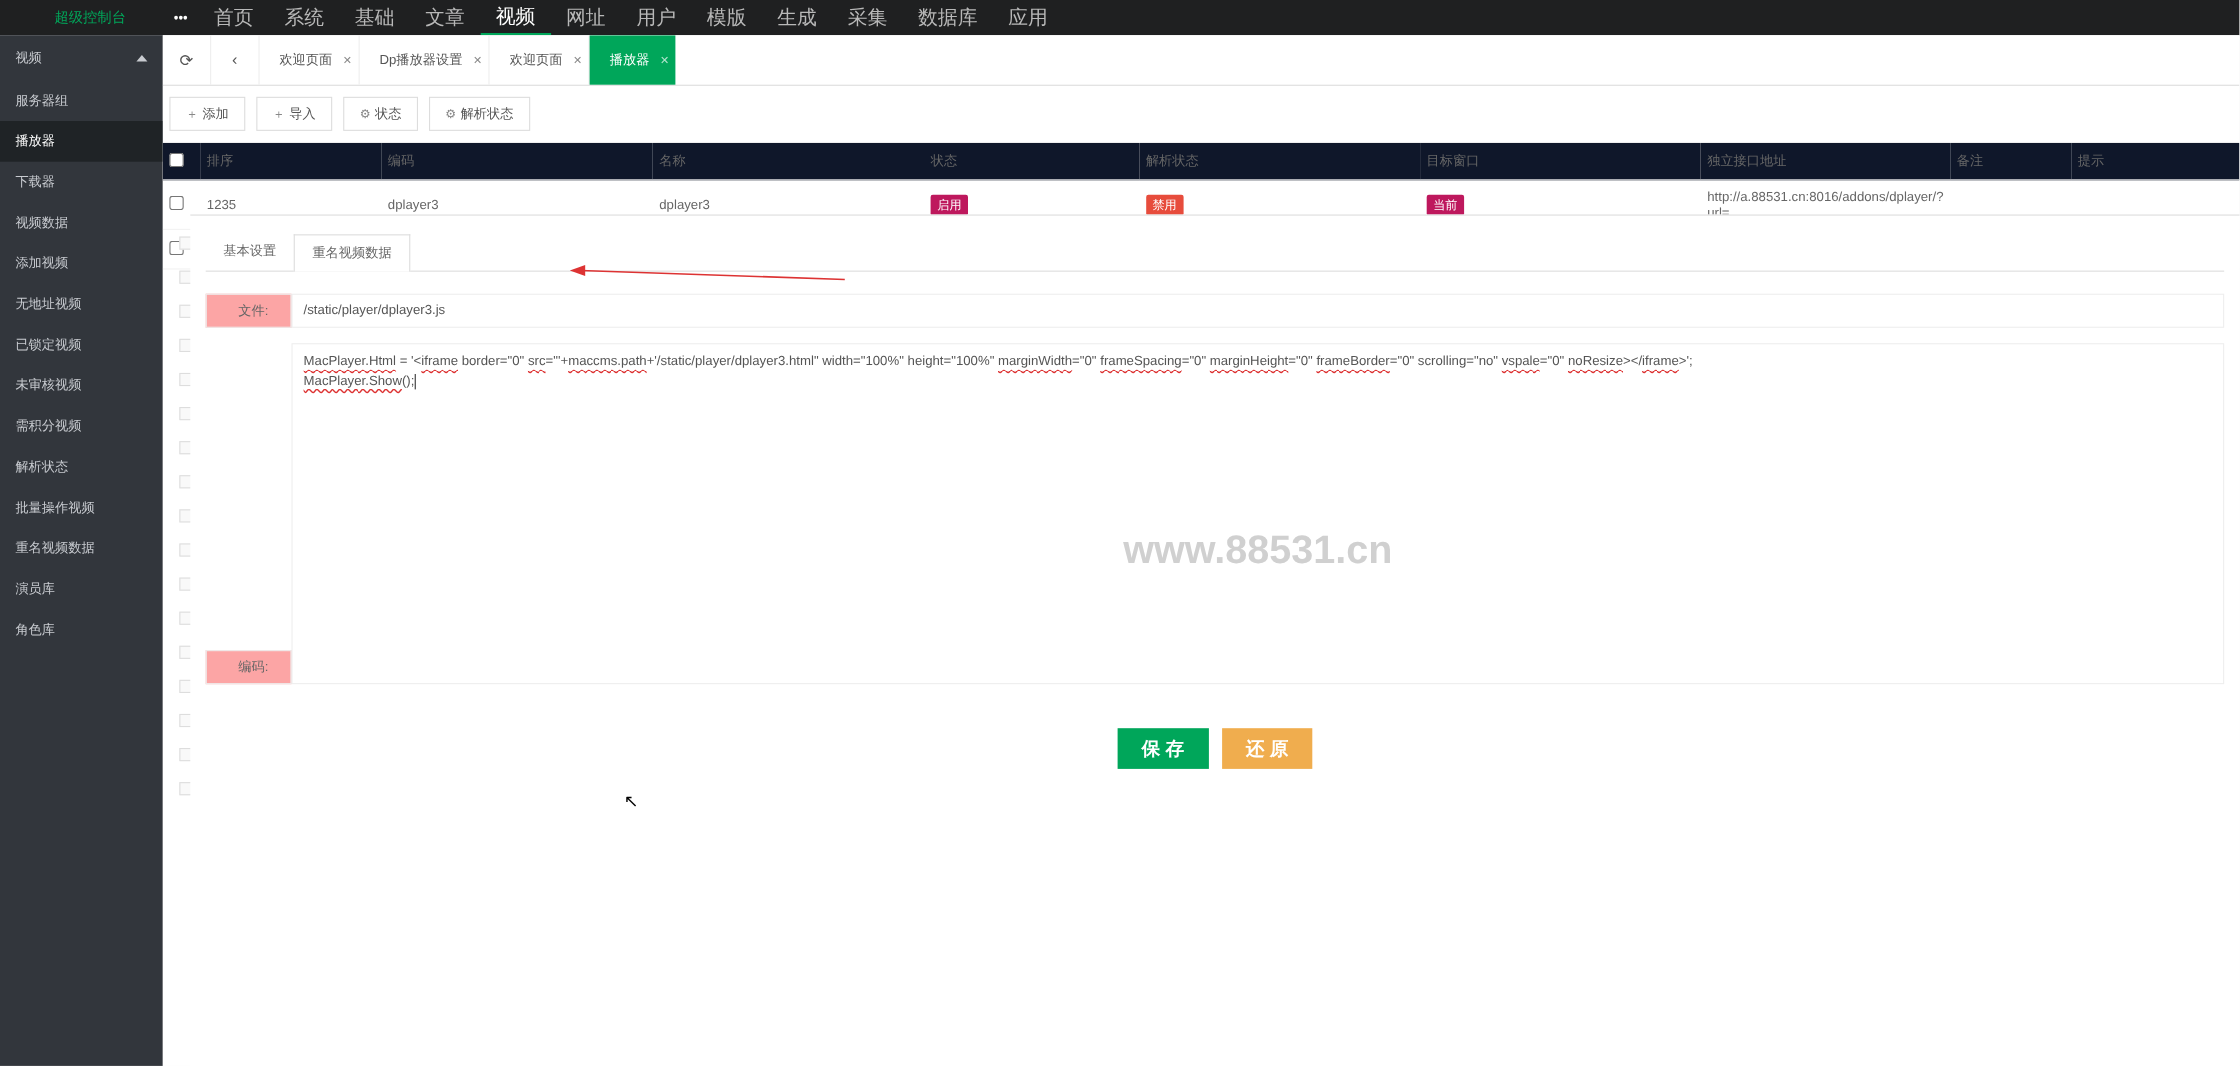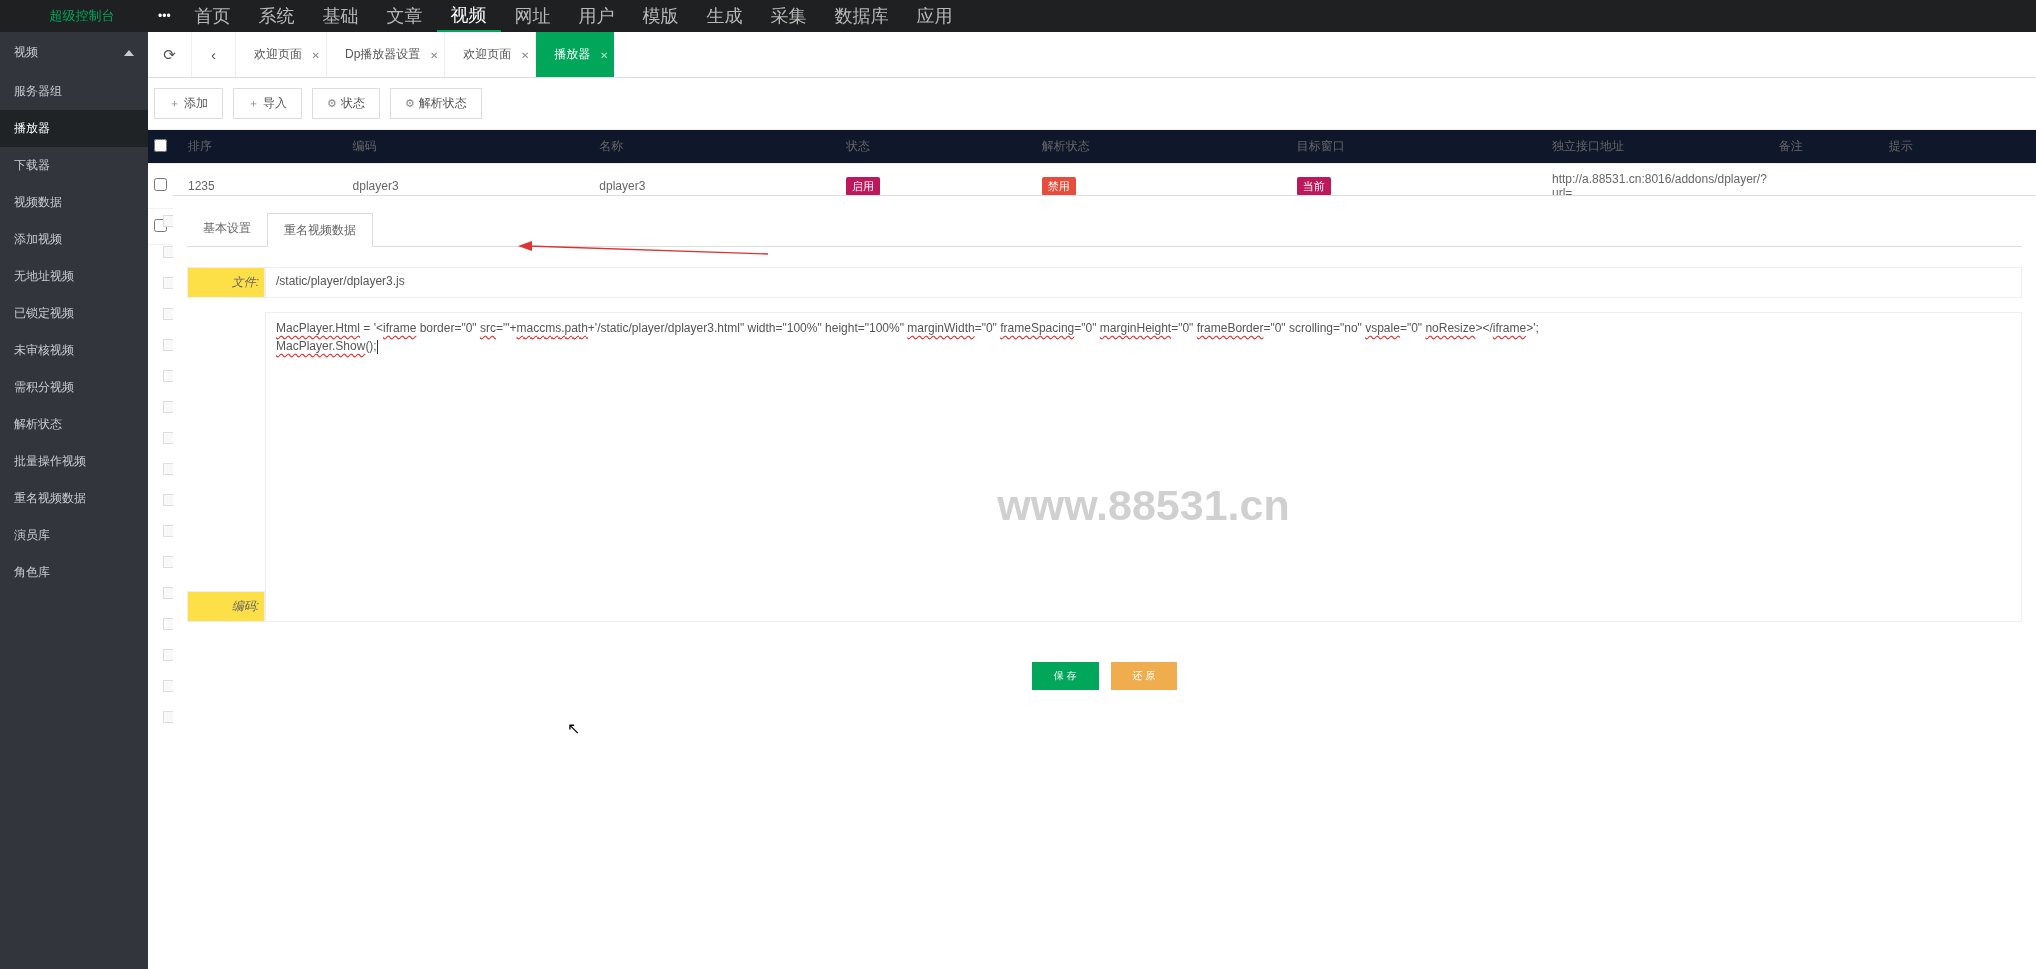--- a/index.html
+++ b/index.html
@@ -46,31 +46,31 @@
 .modal-title { padding: 10px 14px; color: #666; border-bottom: 1px solid #eee; }
 .modal-tabs { display: flex; padding: 16px 14px 0 14px; }
 .modal-tab { padding: 8px 16px; color: #666; cursor: pointer; }
 .modal-tab.active { border: 1px solid #ddd; border-bottom: none; background: #fff; position: relative; top: 1px; }
 .modal-tabs-line { border-bottom: 1px solid #ddd; margin: 0 14px; }
 
 .arrow-annot { position: absolute; left: 345px; top: 40px; pointer-events: none; }
 
 .form-area { padding: 20px 14px 10px 14px; }
 .form-row { display: flex; margin-bottom: 14px; }
-.form-label { width: 78px; min-width: 78px; padding: 6px 5px; border: 1px solid #eee; background: #fde047; color: #666; display: flex; align-items: center; justify-content: flex-end; font-style: italic; }
+.form-label { width: 78px; min-width: 78px; padding: 6px 20px; border: 1px solid #eee; background: #fca5a5; color: #666; display: flex; align-items: center; justify-content: flex-end; }
 .form-input { flex: 1; padding: 6px 10px; border: 1px solid #eee; color: #555; }
 .code-box { flex: 1; border: 1px solid #eee; height: 310px; padding: 6px 10px; color: #555; font-size: 12px; line-height: 1.5; }
 
 
-.watermark { position: absolute; left: 50%; top: 160px; transform: translateX(-50%); font-size: 43px; font-weight: bold; color: #d0d0d0; pointer-events: none; }
+.watermark { position: absolute; left: 50%; top: 160px; transform: translateX(-50%); font-size: 36px; font-weight: bold; color: #d0d0d0; pointer-events: none; }
 
 .red-squiggle { text-decoration-line: underline; text-decoration-style: wavy; text-decoration-color: #d33; text-underline-offset: 3px; }
 
 .modal-buttons { display: flex; justify-content: center; gap: 12px; padding: 16px 0; }
-.btn { padding: 7px 22px; border: none; color: #fff; cursor: pointer; font-size: 10px; }
+.btn { padding: 7px 22px; border: none; color: #fff; cursor: pointer; font-size: 17px; font-weight: bold; }
 .btn-save { background: #00a65a; }
 .btn-reset { background: #f0ad4e; }
 
 .ghost-checks { position: absolute; left: 163px; top: 215px; display: flex; flex-direction: column; }
 .ghost-checks span { width: 12px; height: 12px; border: 1px solid #ddd; margin-bottom: 19px; background: #f9f9f9; }
 
 .cursor { position: fixed; left: 567px; top: 719px; font-size: 16px; color: #000; pointer-events: none; }
 
 .tri-up { width:0; height:0; border-left:5px solid transparent; border-right:5px solid transparent; border-bottom:6px solid #c8cbd0; }
 </style>

